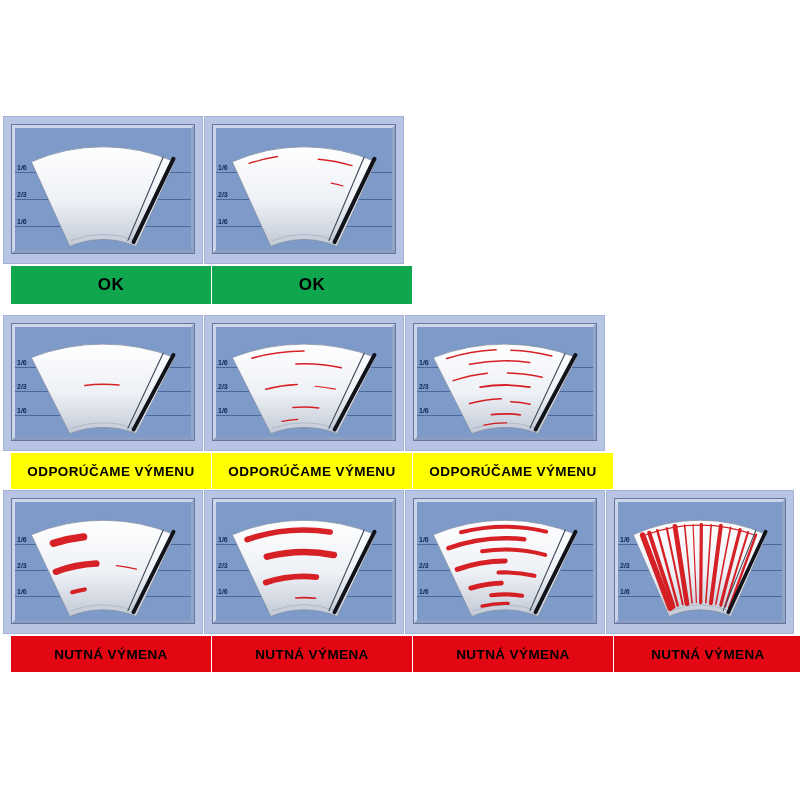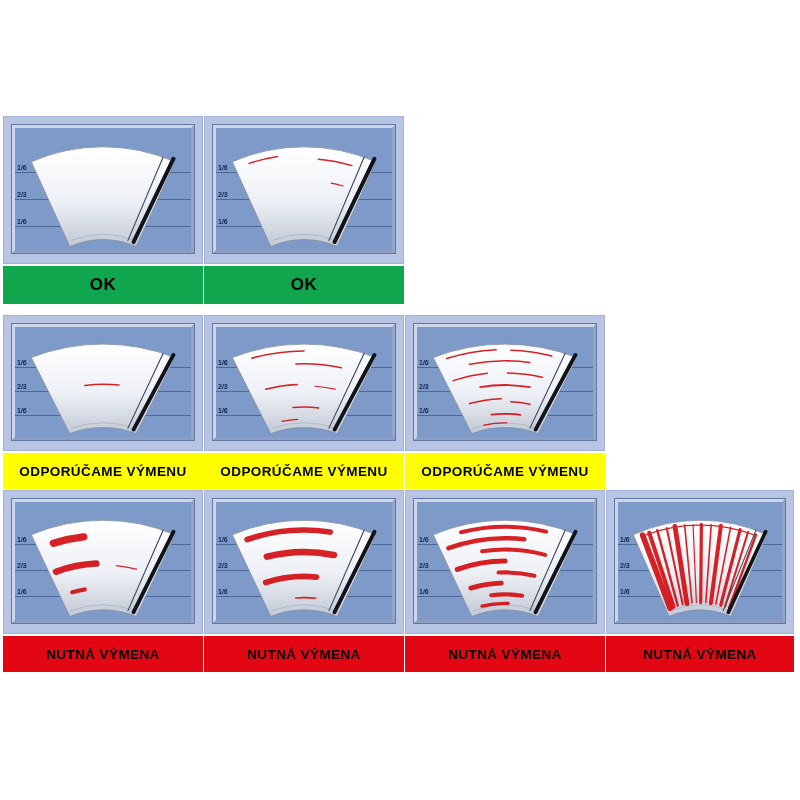--- a/index.html
+++ b/index.html
@@ -38,20 +38,21 @@
   }
   .fan{
     position:absolute;left:2px;top:2px;
     width:calc(100% - 4px);height:calc(100% - 4px);
   }
   .bar{
     position:absolute;
     display:flex;align-items:center;justify-content:center;
     font-weight:bold;letter-spacing:.4px;
     text-align:center;
+    margin-left:8px;
   }
   .bar-ok{font-size:17px}
   .bar-recommend{font-size:13.5px}
   .bar-replace{font-size:13.5px}
 </style>
 </head>
 <body>
 
 <div id="board">
     <div class="cell" style="left: 3px; top: 116px; width: 200px; height: 148px;">

